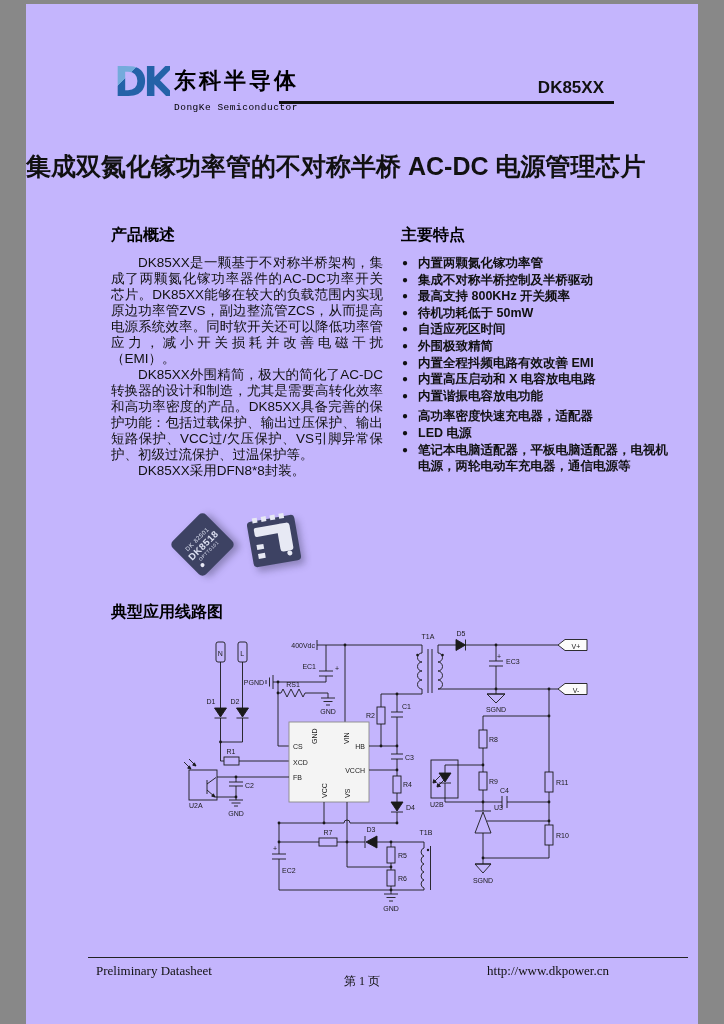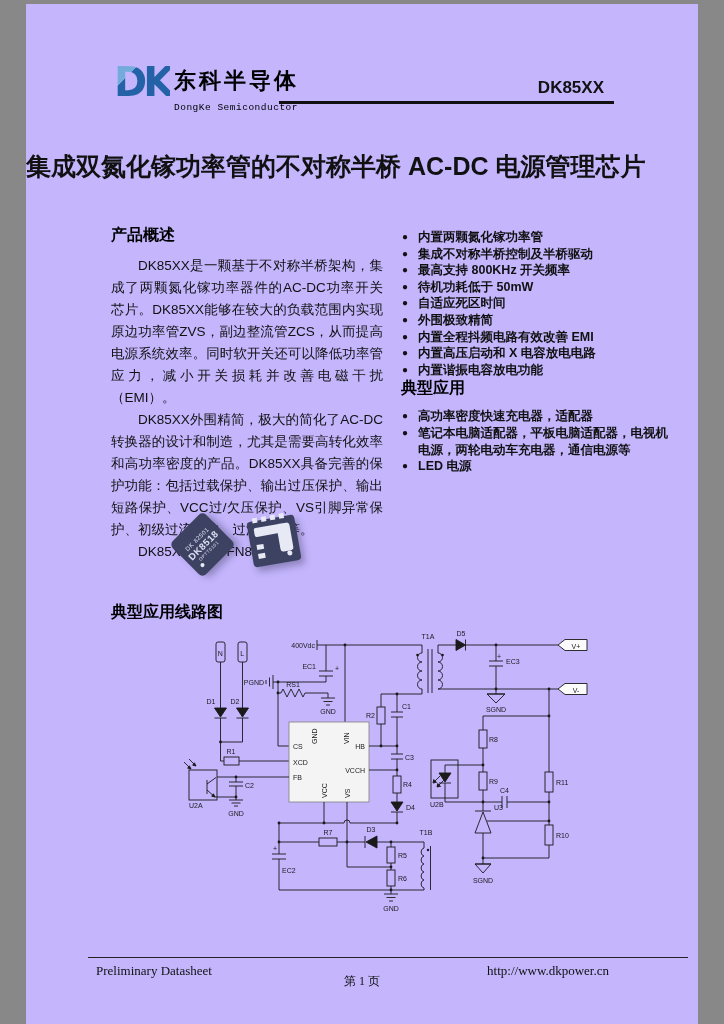--- a/index.html
+++ b/index.html
@@ -14,21 +14,21 @@
   }
   .logo-cn{position:absolute;left:148px;top:62px;font-size:22px;font-weight:bold;letter-spacing:3px;color:#000;}
   .logo-en{position:absolute;left:148px;top:98px;font-size:9.5px;letter-spacing:.5px;color:#000;
            font-family:"Liberation Mono","DejaVu Sans Mono",monospace;}
   .head-rule{position:absolute;left:253px;right:84px;top:97px;height:2.5px;background:#101010;}
   .part-no{position:absolute;right:94px;top:74px;font-size:17px;font-weight:bold;padding-left:36px;}
   
   .doc-title{position:absolute;left:0;right:0;top:146px;text-align:left;font-size:25px;font-weight:bold;}
   h2.sec{font-size:16px;font-weight:bold;margin:0 0 9px 0;color:#000;}
   .col-left{position:absolute;left:85px;top:221px;width:272px;}
-  .col-left p{margin:0;font-size:13.5px;line-height:22px;text-align:justify;text-indent:2em;}
+  .col-left p{margin:0;font-size:13.5px;line-height:16px;text-align:justify;text-indent:2em;}
   .col-right{position:absolute;left:375px;top:221px;width:278px;}
   ul.blist{margin:4px 0 0 0;padding:0;list-style:none;font-size:12.5px;line-height:16.6px;}
   ul.blist li{position:relative;padding-left:17px;font-weight:bold;}
   ul.blist li::before{content:"●";position:absolute;left:1px;top:0;font-size:10px;}
   .apps-head{margin-top:22px;}
   
   .chips{position:absolute;left:110px;top:495px;width:210px;height:105px;}
   .chip1{position:absolute;left:43px;top:22px;width:47px;height:47px;background:#3d4263;border-radius:5px;
          transform:rotate(-45deg);box-shadow:3px 5px 7px rgba(40,40,70,.35);
          display:flex;flex-direction:column;align-items:center;justify-content:center;color:#dde1f2;}
@@ -70,36 +70,36 @@
   <div class="doc-title">集成双氮化镓功率管的不对称半桥 AC-DC 电源管理芯片</div>
 
   <div class="col-left">
     <h2 class="sec">产品概述</h2>
     <p>DK85XX是一颗基于不对称半桥架构，集成了两颗氮化镓功率器件的AC-DC功率开关芯片。DK85XX能够在较大的负载范围内实现原边功率管ZVS，副边整流管ZCS，从而提高电源系统效率。同时软开关还可以降低功率管应力，减小开关损耗并改善电磁干扰（EMI）。</p>
     <p>DK85XX外围精简，极大的简化了AC-DC转换器的设计和制造，尤其是需要高转化效率和高功率密度的产品。DK85XX具备完善的保护功能：包括过载保护、输出过压保护、输出短路保护、VCC过/欠压保护、VS引脚异常保护、初级过流保护、过温保护等。</p>
     <p>DK85XX采用DFN8*8封装。</p>
   </div>
 
   <div class="col-right">
+    <h2 class="sec">主要特点</h2>
     <ul class="blist">
       <li>内置两颗氮化镓功率管</li>
       <li>集成不对称半桥控制及半桥驱动</li>
       <li>最高支持 800KHz 开关频率</li>
       <li>待机功耗低于 50mW</li>
       <li>自适应死区时间</li>
       <li>外围极致精简</li>
       <li>内置全程抖频电路有效改善 EMI</li>
       <li>内置高压启动和 X 电容放电电路</li>
       <li>内置谐振电容放电功能</li>
     </ul>
-    <h2 class="sec apps-head">典型应用</h2>
     <ul class="blist">
       <li>高功率密度快速充电器，适配器</li>
+      <li>LED 电源</li>
       <li>笔记本电脑适配器，平板电脑适配器，电视机电源，两轮电动车充电器，通信电源等</li>
-      <li>LED 电源</li>
     </ul>
   </div>
 
   <div class="chips">
     <div class="chip1">
       <div class="m1">DK 82501</div>
       <div class="m2">DK8518</div>
       <div class="m3">OPTT0101</div>
       <div class="pin1"></div>
     </div>

